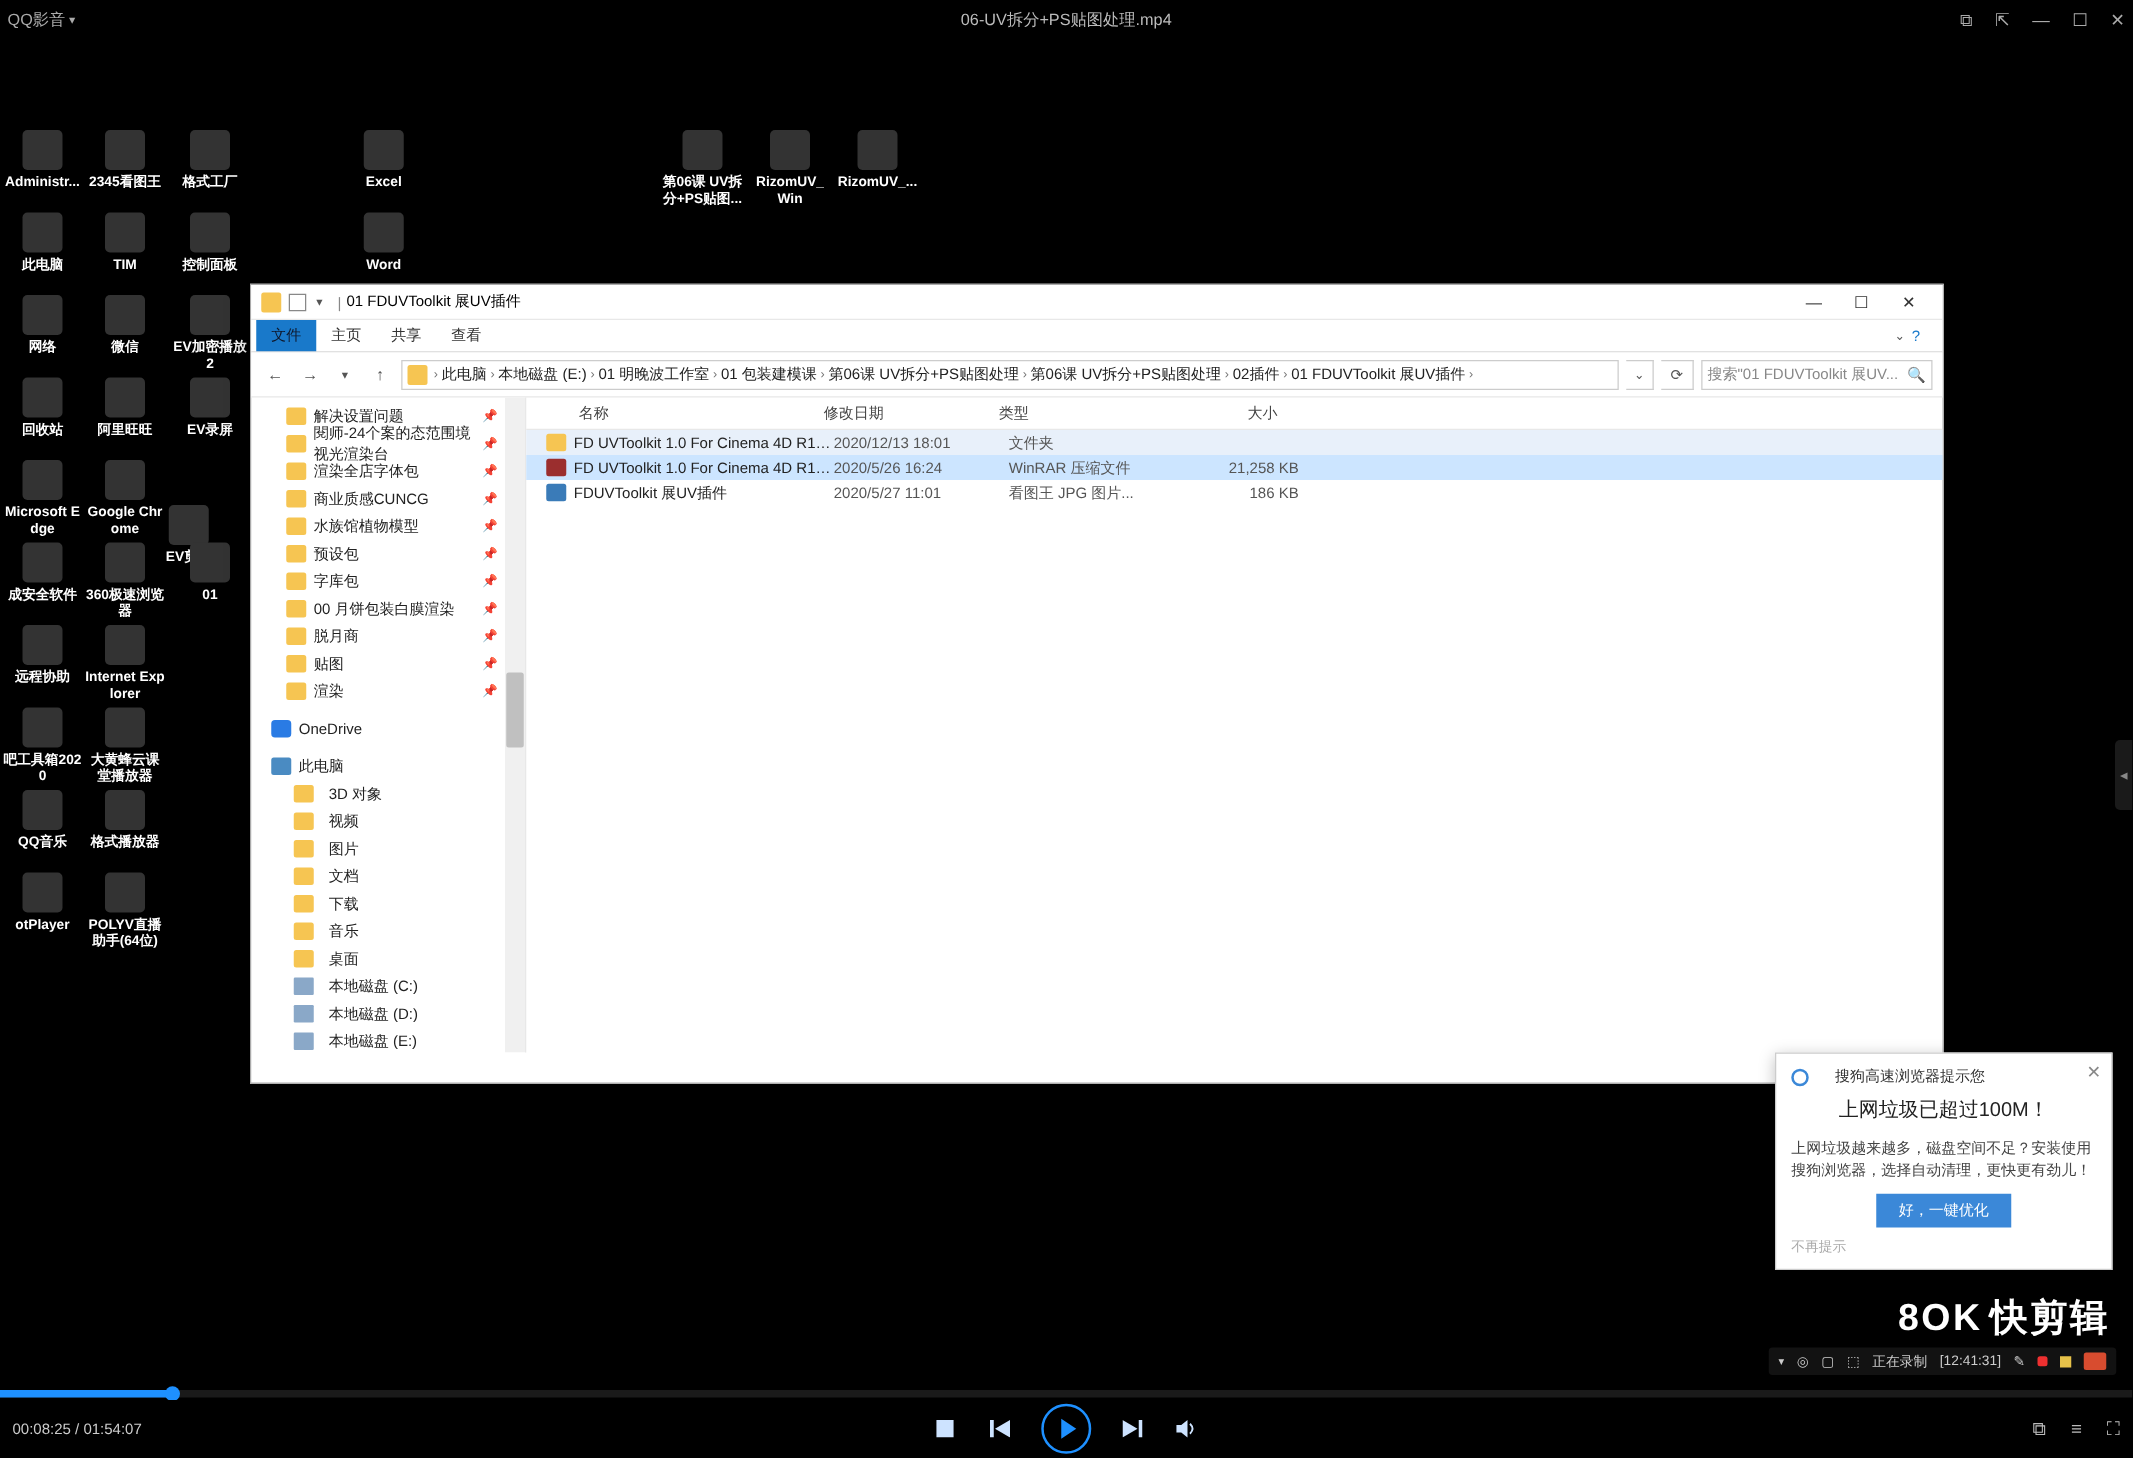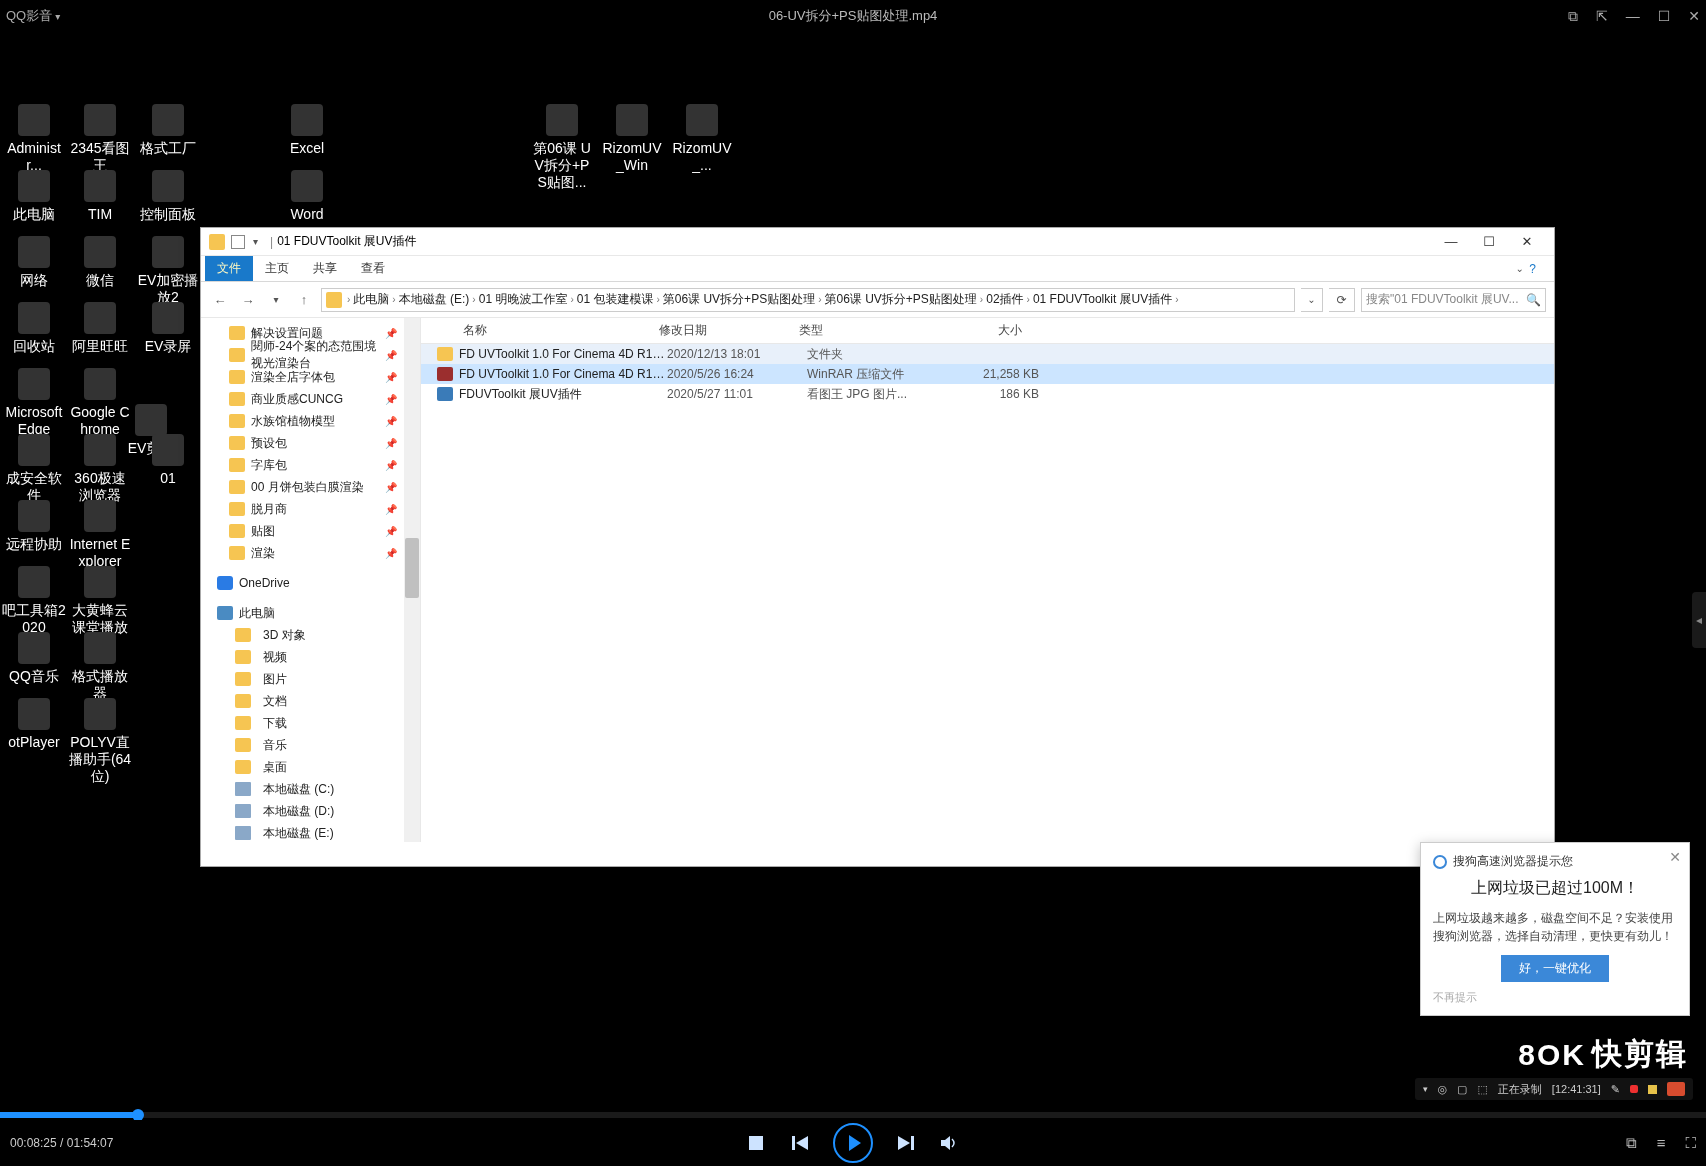--- a/index.html
+++ b/index.html
@@ -7,37 +7,37 @@
 
 
 .titlebar { height:32px; display:flex; align-items:center; padding:0 6px; font-size:13px; color:#aaa; background:#000; }
 .titlebar .app { display:flex; align-items:center; gap:3px; }
 .titlebar .filename { position:absolute; left:50%; transform:translateX(-50%); color:#bbb; }
 .titlebar .winbtns { margin-left:auto; display:flex; gap:18px; font-size:14px; color:#aaa; }
 .titlebar .winbtns span { cursor:pointer; }
 
 
 .desktop { position:absolute; top:32px; left:0; right:0; bottom:60px; background:#000; }
-.dicon { position:absolute; width:64px; text-align:center; color:#fff; font-size:14px; line-height:1.2; }
+.dicon { position:absolute; width:64px; text-align:center; color:#fff; font-size:11px; line-height:1.2;font-weight:bold; }
 .dicon .glyph { width:32px; height:32px; margin:0 auto 4px; border-radius:4px; display:flex; align-items:center; justify-content:center; font-size:18px; background:#333; }
 .dicon .lbl { word-break:break-all; }
 
 
 .explorer { position:absolute; left:200px; top:195px; width:1355px; height:640px; background:#fff; color:#000; font-size:12px; border:1px solid #aaa; box-shadow:0 4px 18px rgba(0,0,0,.4); }
 .ex-title { height:28px; display:flex; align-items:center; padding:0 8px; background:#fff; border-bottom:1px solid #e8e8e8; }
 .ex-title .fold-ico { width:16px; height:16px; background:#f6c552; margin-right:6px; border-radius:2px; }
 .ex-title .docs-ico { width:14px; height:14px; border:1px solid #888; margin-right:4px; background:#fff; }
 .ex-title .caret { font-size:10px; margin:0 4px; color:#555; }
 .ex-title .txt { font-size:12px; }
 .ex-title .spacer { flex:1; }
 .ex-title .winbtn { width:38px; text-align:center; font-size:13px; color:#333; cursor:pointer; }
 
 .ex-ribbon { height:26px; display:flex; align-items:center; padding-left:4px; border-bottom:1px solid #d8d8d8; background:#fff; }
 .ex-ribbon .rtab { padding:4px 12px; font-size:12px; color:#333; }
-.ex-ribbon .rtab.active { background:#1979ca; color:#fef9c3; }
+.ex-ribbon .rtab.active { background:#1979ca; color:#0f172a; }
 .ex-ribbon .help { margin-left:auto; margin-right:8px; color:#1979ca; font-size:12px; }
 .ex-ribbon .rdrop { margin-left:auto; margin-right:30px; color:#555; font-size:10px; }
 
 .ex-nav { height:36px; display:flex; align-items:center; padding:0 8px; gap:6px; background:#fff; border-bottom:1px solid #e8e8e8; }
 .ex-nav .navbtn { width:22px; height:22px; display:flex; align-items:center; justify-content:center; color:#555; font-size:13px; cursor:pointer; }
 .ex-nav .addr { flex:1; height:24px; border:1px solid #ccc; display:flex; align-items:center; padding:0 4px; gap:3px; overflow:hidden; white-space:nowrap; }
 .ex-nav .addr .seg { color:#222; font-size:12px; }
 .ex-nav .addr .sep { color:#777; font-size:10px; }
 .ex-nav .addr .fold { width:16px; height:16px; background:#f6c552; border-radius:2px; margin-right:2px; }
 .ex-nav .refresh { width:26px; height:24px; border:1px solid #ccc; border-left:none; display:flex; align-items:center; justify-content:center; color:#555; }
@@ -86,21 +86,21 @@
 .watermark { position:absolute; right:18px; top:1002px; color:#fff; font-size:30px; font-weight:600; letter-spacing:2px; display:flex; align-items:center; gap:6px; }
 .watermark .ok { font-family:Arial; font-weight:700; }
 
 
 .recorder { position:absolute; right:13px; top:1046px; height:22px; background:rgba(20,20,20,.9); display:flex; align-items:center; gap:10px; padding:0 8px; font-size:11px; color:#ccc; border-radius:3px; }
 .recorder .rec-dot { width:8px; height:8px; background:#ee3030; border-radius:2px; }
 .recorder .cam { width:18px; height:14px; background:#d84c2f; border-radius:2px; }
 
 
 .sogou { position:absolute; right:16px; top:810px; width:270px; background:#fff; color:#333; font-size:12px; border:1px solid #ccc; box-shadow:0 3px 12px rgba(0,0,0,.25); padding:10px 12px 10px; }
-.sogou .hdr { display:flex; align-items:center; gap:6px; font-size:12px; color:#333; margin-bottom:8px; }
+.sogou .hdr { display:flex; align-items:center; gap:21px; font-size:12px; color:#333; margin-bottom:8px; }
 .sogou .hdr .logo { width:14px; height:14px; border:2px solid #3b88d8; border-radius:50%; }
 .sogou .close { position:absolute; right:8px; top:6px; color:#888; cursor:pointer; font-size:14px; }
 .sogou .title { text-align:center; font-size:16px; margin:8px 0 10px; color:#222; }
 .sogou .body { font-size:12px; color:#444; line-height:1.5; margin-bottom:10px; }
 .sogou .btn { display:block; margin:0 auto; background:#3b88d8; color:#fff; padding:5px 18px; font-size:12px; border:none; cursor:pointer; }
 .sogou .noshow { color:#aaa; font-size:11px; margin-top:8px; }
 
 
 .progress { position:absolute; left:0; right:0; bottom:48px; height:6px; background:#1a1a1a; }
 .progress .fill { height:100%; background:#1e90ff; width:8.1%; position:relative; }

